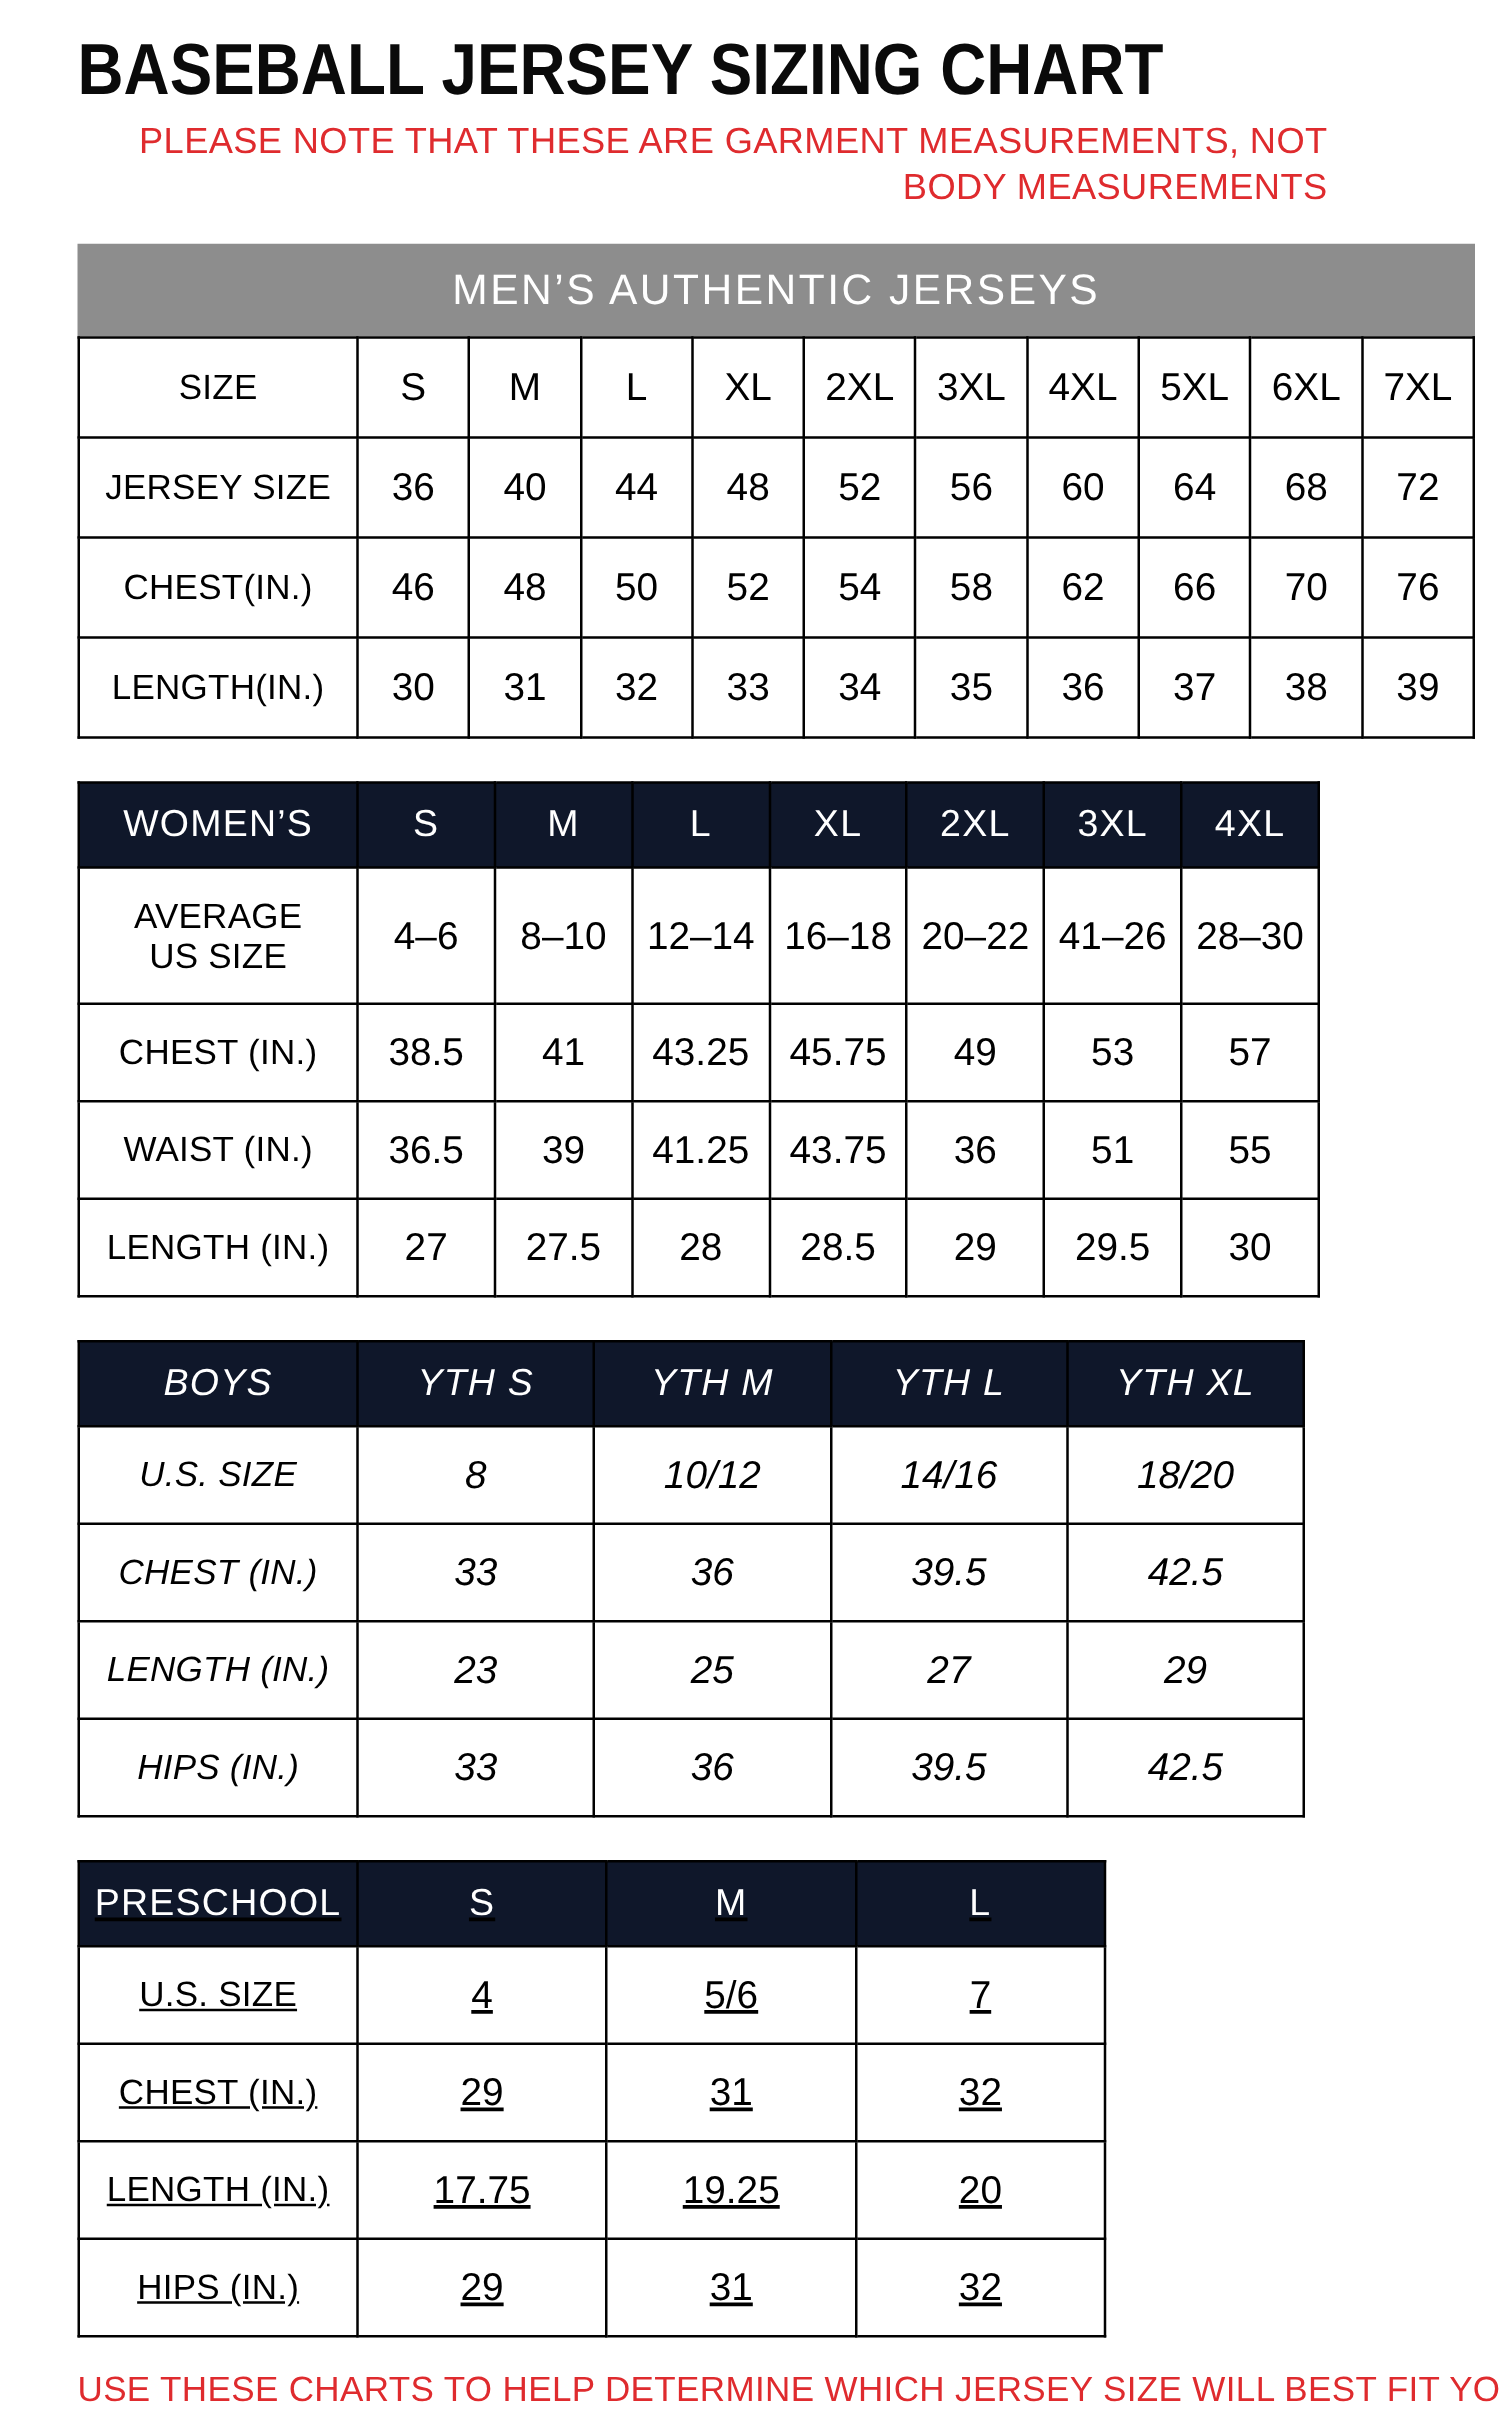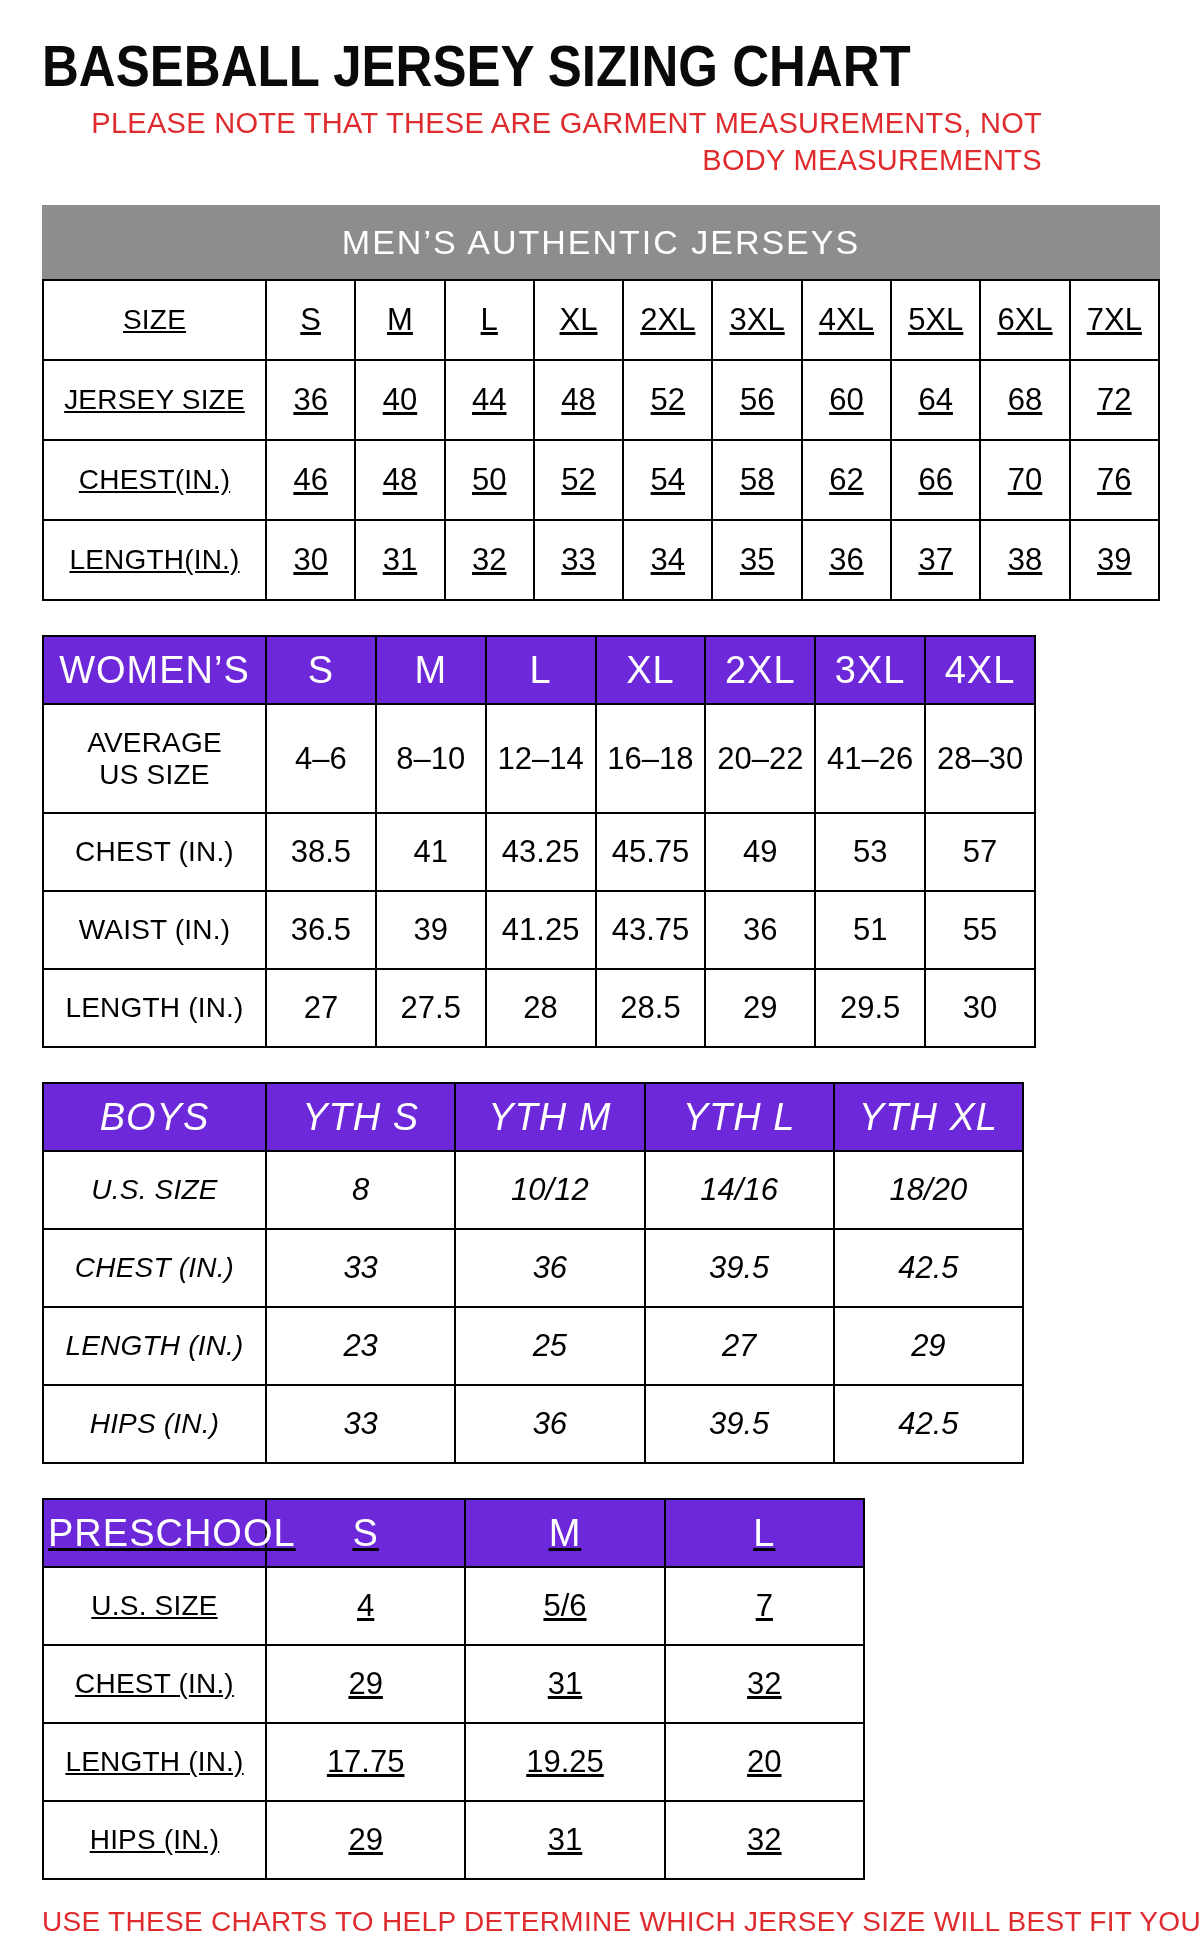--- a/index.html
+++ b/index.html
@@ -4,21 +4,21 @@
 <style>
   * { box-sizing: border-box; margin: 0; padding: 0; }
   html, body { background: #ffffff; }
   body {
     width: 1200px;
     height: 1942px;
     overflow: hidden;
     font-family: "Liberation Sans", sans-serif;
     color: #000;
   }
-  .page { padding: 26px 40px 0 42px; margin-top: 10px; }
+  .page { padding: 26px 40px 0 62px; }
 
   .title {
     font-size: 58px;
     font-weight: bold;
     color: #0a0a0a;
     white-space: nowrap;
     display: inline-block;
     transform: scaleX(0.88);
     transform-origin: left center;
     letter-spacing: 0px;
@@ -68,28 +68,28 @@
     padding: 2px 4px;
     background: #fff;
     color: #000;
   }
   .grid .rowlabel {
     font-size: 28px;
     white-space: pre-line;
     letter-spacing: 0.2px;
   }
   .grid th.gray {
-    background: #6d28d9;
+    background: #0f172a;
     color: #ffffff;
-    font-size: 38px;
+    font-size: 30px;
     letter-spacing: 1px;
   }
   .grid tr       { height: 78px; }
   .grid tr.hdr   { height: 68px; }
-  .grid-mens tr  { height: 80px; text-decoration: underline; }
+  .grid-mens tr  { height: 80px; }
   .grid-mens tr.hdr { height: 80px; }
   .grid-womens tr.tall { height: 109px; }
 
   .footer {
     margin-top: 26px;
     color: #df2b2e;
     font-size: 28px;
     letter-spacing: 0.3px;
     white-space: nowrap;
   }

